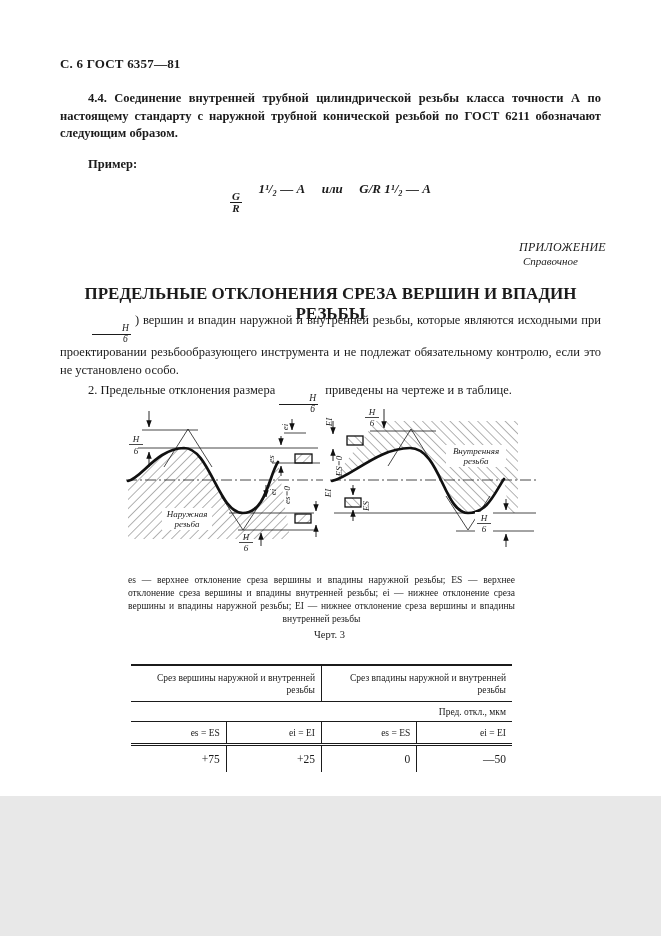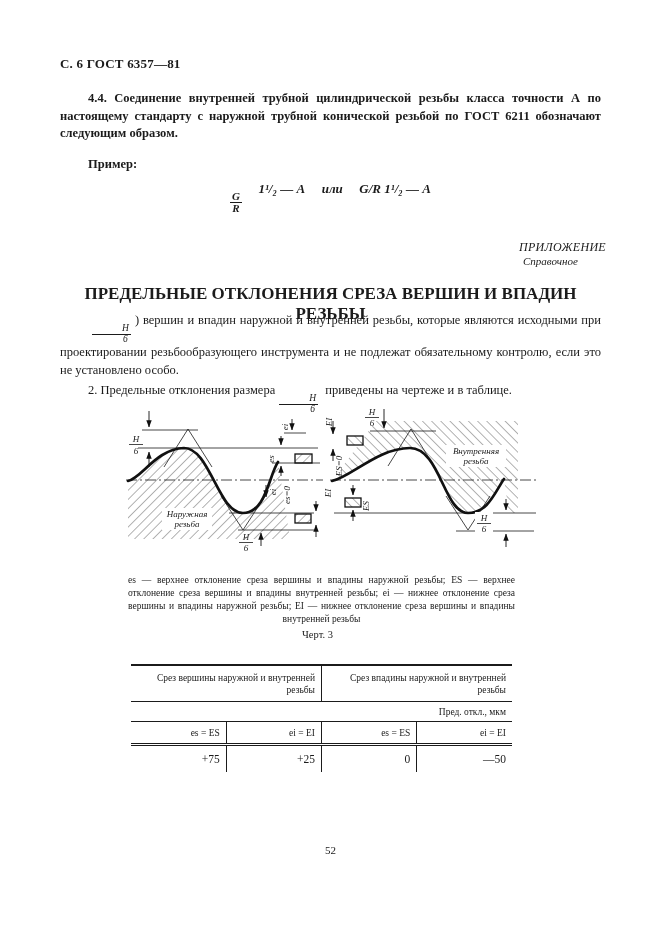--- a/index.html
+++ b/index.html
@@ -1,17 +1,17 @@
 <!DOCTYPE html>
 <html><head>
 <meta charset="utf-8">
 <style>
   html,body{margin:0;padding:0;background:#e8e8e8;}
   .page{
-    position:relative;width:661px;height:936px;background:#ffffff;
+    position:relative;width:661px;height:796px;background:#ffffff;
     font-family:"Liberation Serif","DejaVu Serif",serif;color:#1b1b1b;
     margin:0 auto;overflow:hidden;
   }
   .hdr{position:absolute;left:60px;top:56px;font-weight:bold;font-size:13px;letter-spacing:.2px;}
   .block{position:absolute;left:60px;width:541px;}
   .body-t{font-size:12.5px;line-height:17.5px;text-align:justify;}
   .ind{text-indent:28px;}
   .b44{top:90px;font-weight:bold;}
   .example{margin-top:13px;}
   .formula{margin-top:7px;text-align:center;font-style:italic;font-size:13px;}
@@ -31,21 +31,21 @@
   .fig svg .wave{stroke:#111;stroke-width:2.7;fill:none;stroke-linecap:round;}
   .fig svg .cl{stroke:#1b1b1b;stroke-width:.8;fill:none;stroke-dasharray:11 3 2 3;}
   .fig svg .arr{stroke:#111;stroke-width:.9;fill:none;}
   .fig svg .trect{stroke:#111;stroke-width:1.3;}
   .fig svg text{font-family:"Liberation Serif","DejaVu Serif",serif;fill:#1b1b1b;}
   .fig svg .rlab{font-style:italic;font-size:9px;text-anchor:middle;}
   .fig svg .flab{font-style:italic;font-size:9px;text-anchor:middle;}
   .fig svg .tname{font-style:italic;font-size:9px;text-anchor:middle;}
   .caption{position:absolute;left:128px;top:574px;width:387px;font-size:9.5px;line-height:13px;
     text-align:justify;text-align-last:center;}
-  .chert{position:absolute;left:124px;top:629px;width:387px;text-align:center;font-size:10.5px;}
+  .chert{position:absolute;left:136px;top:629px;width:387px;text-align:center;font-size:10.5px;}
   table.tbl{position:absolute;left:131px;top:664px;width:381px;border-collapse:collapse;table-layout:fixed;}
   table.tbl td{font-size:9.5px;text-align:right;vertical-align:middle;padding:1px 6px;line-height:12px;}
   .tbl .r1 td{border-top:2px solid #1b1b1b;border-bottom:1px solid #1b1b1b;height:33px;}
   .tbl .r1 td:first-child{border-right:1px solid #1b1b1b;}
   .tbl .r2 td{border-bottom:1px solid #1b1b1b;height:17px;}
   .tbl .r3 td{border-bottom:3px double #1b1b1b;height:19px;}
   .tbl .r3 td + td,.tbl .r4 td + td{border-left:1px solid #1b1b1b;}
   .tbl .r4 td{height:24px;font-size:11.5px;vertical-align:middle;}
   .pagenum{top:844px;text-align:center;font-size:11px;}
 </style>

